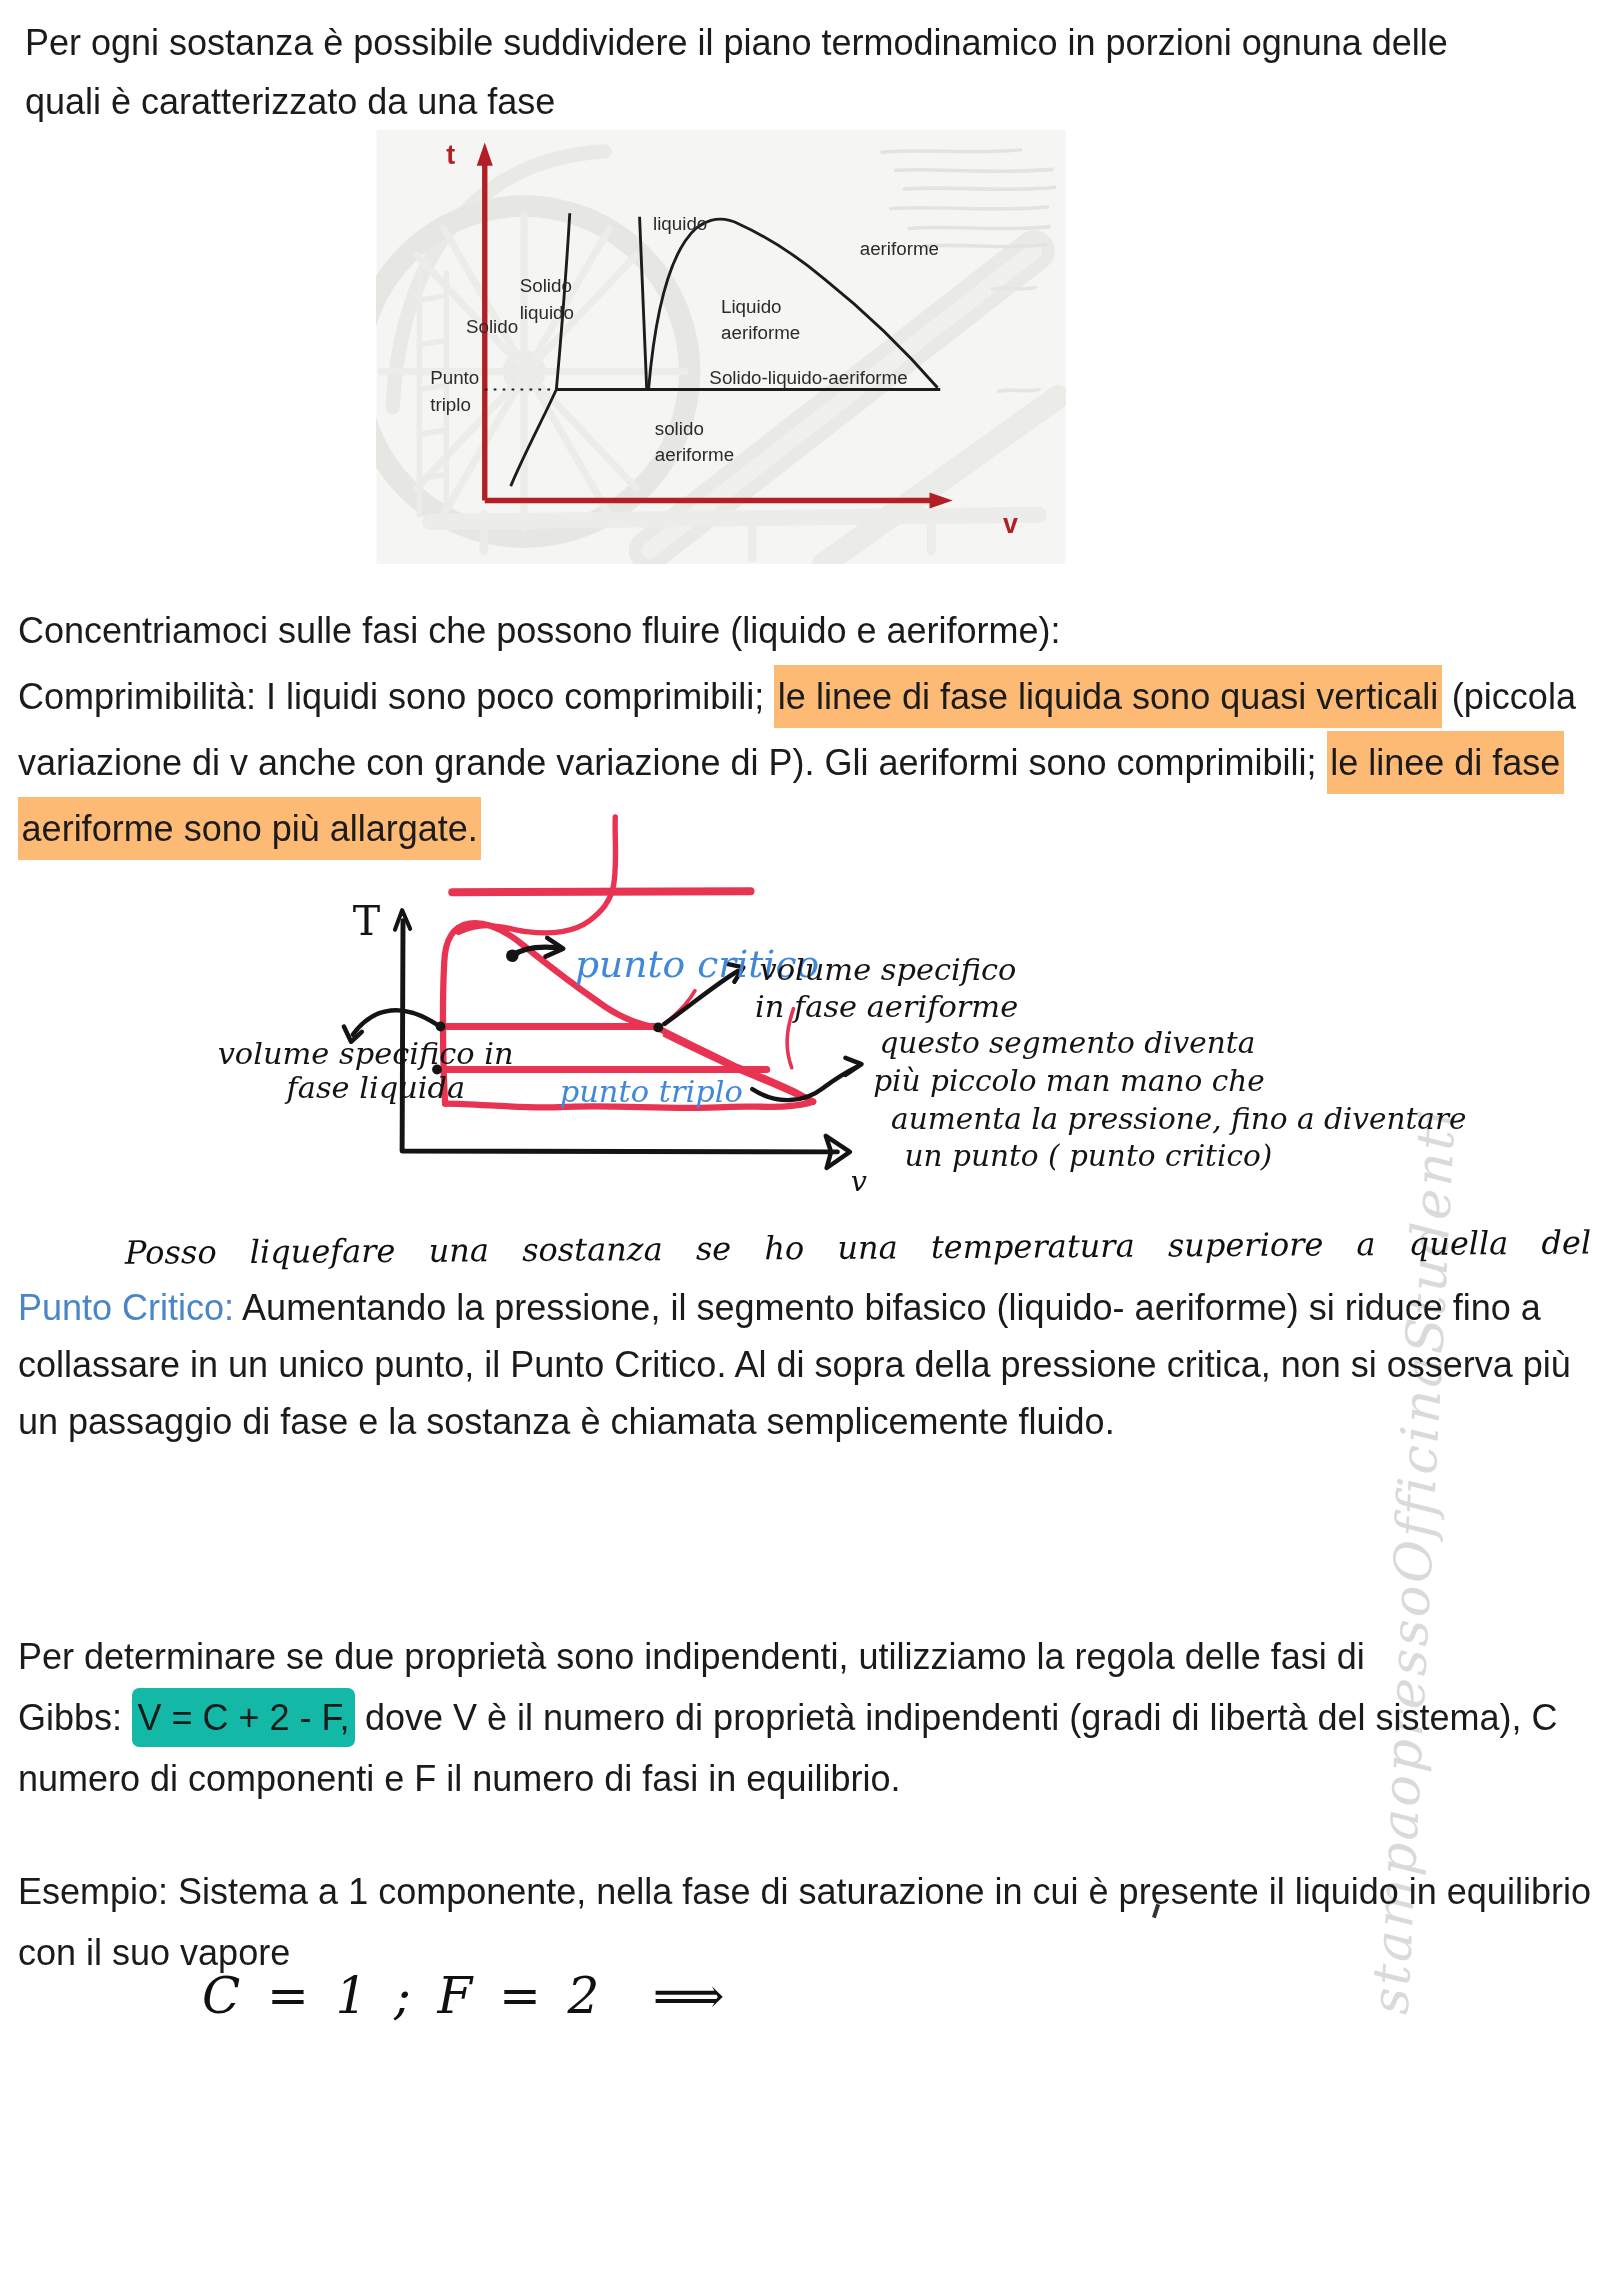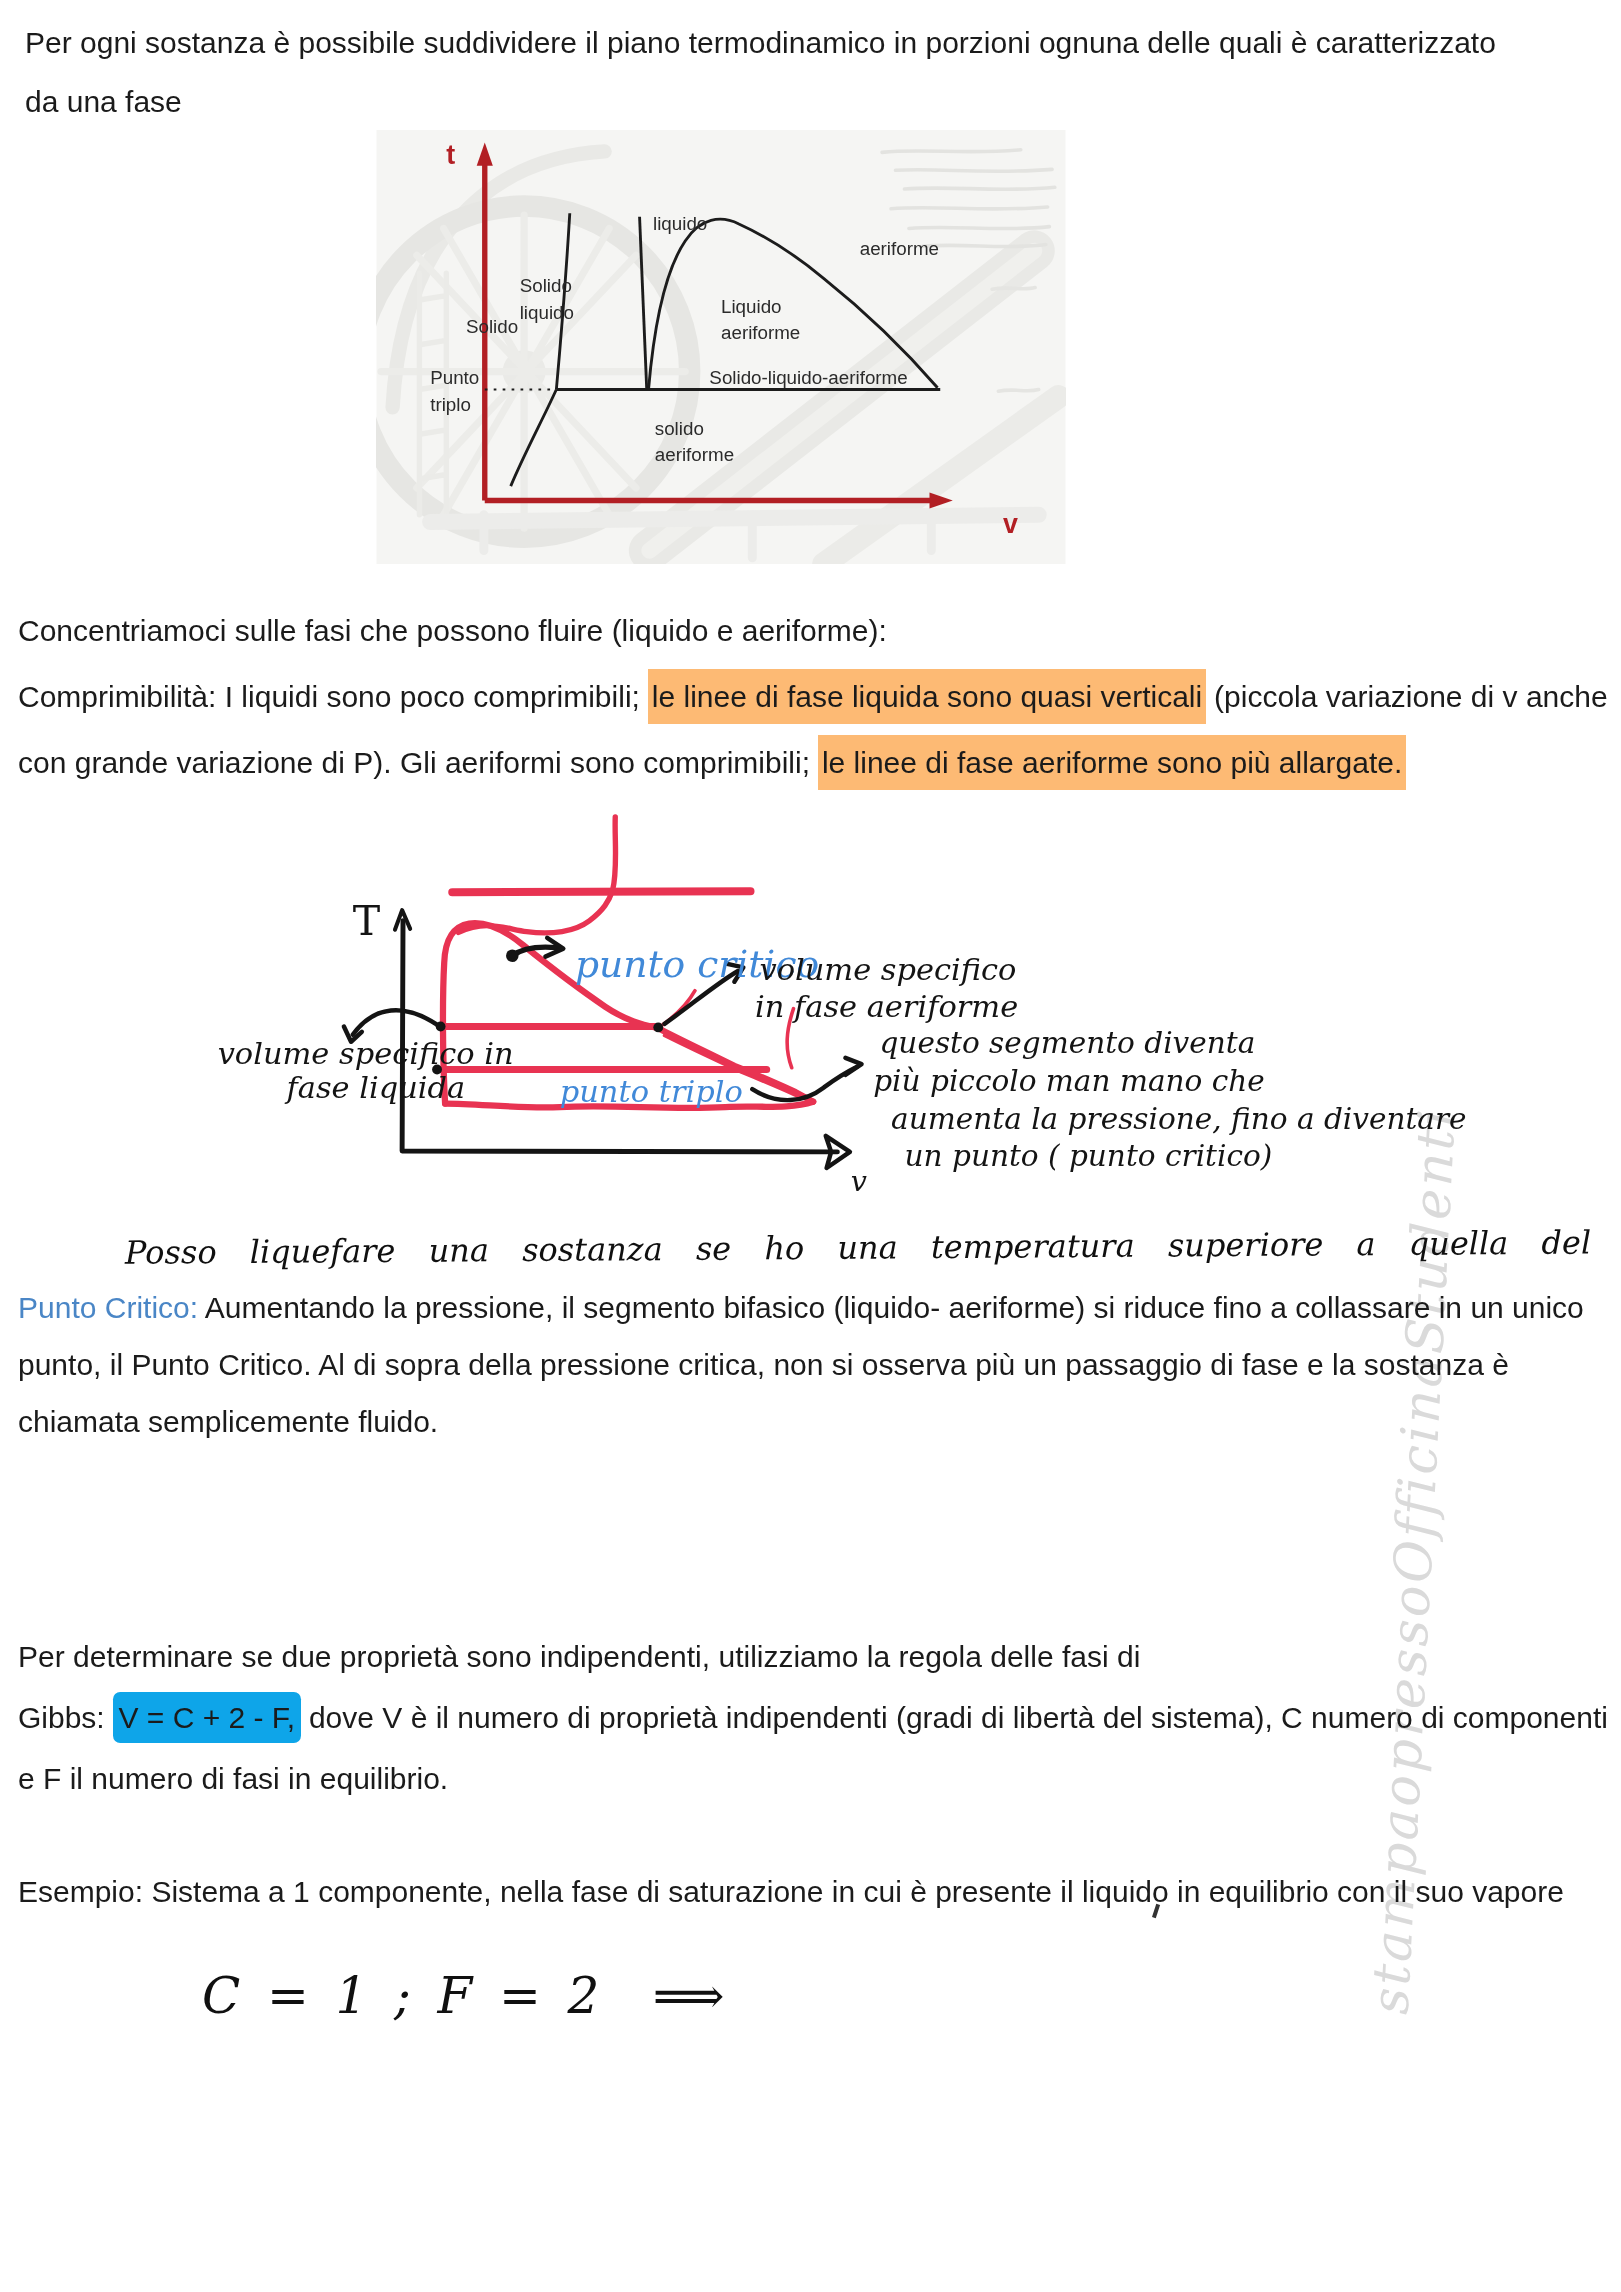--- a/index.html
+++ b/index.html
@@ -9,29 +9,29 @@
   }
   
   .watermark {
     position:absolute; left:965px; top:1537px; width:896px; text-align:center;
     transform:rotate(-87deg); transform-origin:center;
     font-family:"DejaVu Serif", serif; font-style:italic;
     font-size:52px; letter-spacing:2.7px; color:#dadada; white-space:nowrap;
     z-index:0;
   }
   
-  .tx { position:absolute; z-index:2; font-size:30px; }
+  .tx { position:absolute; z-index:2; font-size:36px; }
   .intro      { top:12.5px;  left:25px;  width:1505px; line-height:59px; }
   .p-comp     { top:598px; left:18px;  width:1603px; line-height:66px; }
   .p-critico  { top:1279px;left:18px;  width:1599px; line-height:57px; }
   .heading    { top:1558px;left:27px;  width:806px; }
   .p-gibbs    { top:1626px;left:18px;  width:1608px; line-height:61px; }
   .p-esempio  { top:1861px;left:18px;  width:1612px; line-height:61px; }
   .hl-blue   { background:#fdba74; padding:10.7px 3.6px; box-decoration-break:clone; }
-  .hl-yellow { background:#0ea5e9; padding:9px 5.4px; border-radius:7.2px; }
+  .hl-yellow { background:#14b8a6; padding:9px 5.4px; border-radius:7.2px; }
   .blue-label { color:#4a86c6; }
   
   .hand-sentence {
     position:absolute; top:1229px; left:125px; width:1361px; z-index:2;
     font-family:"DejaVu Serif", serif; font-style:italic; font-size:32px;
     word-spacing:23px; color:#101010; transform:rotate(-0.4deg); white-space:nowrap;
   }
   .formula {
     position:absolute; top:1967px; left:202px; z-index:2;
     font-family:"DejaVu Serif", serif; font-style:italic; font-size:50px;

